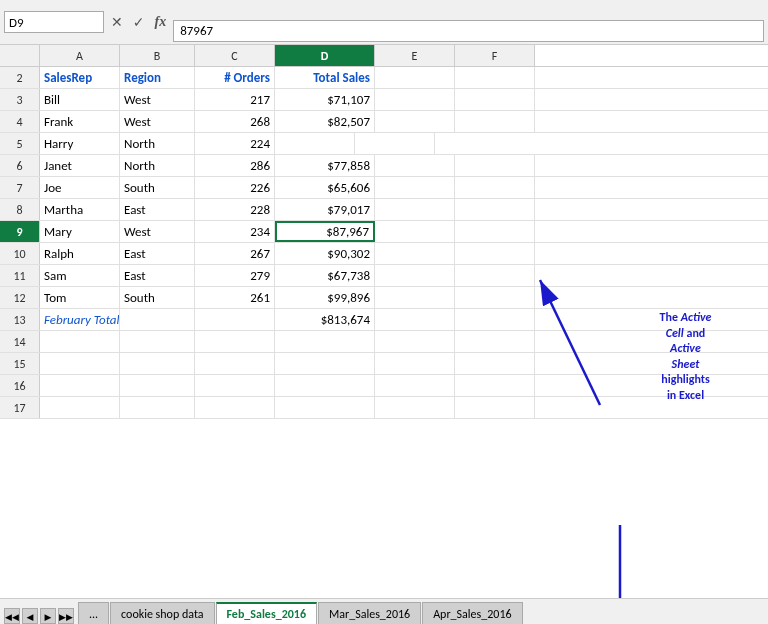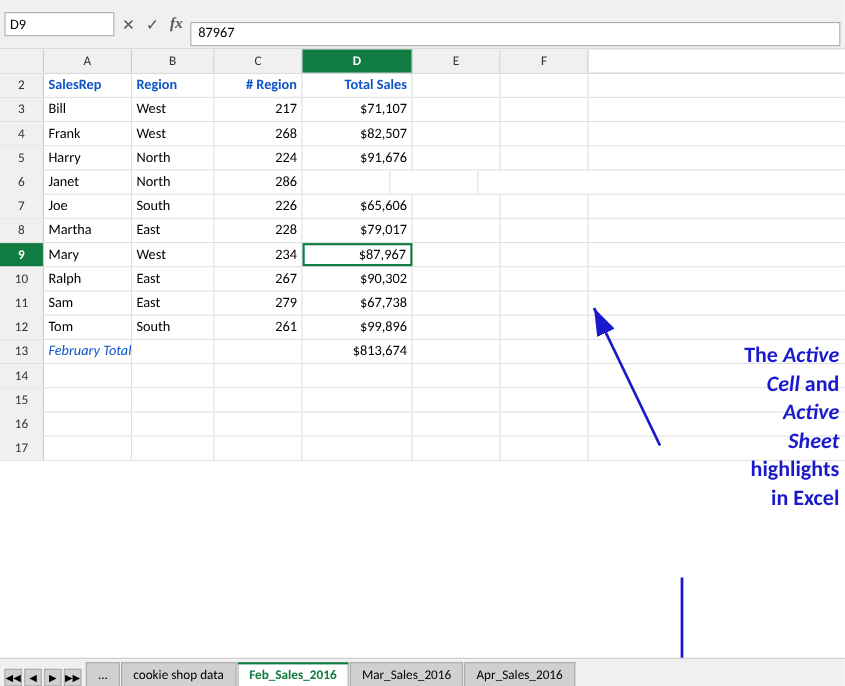--- a/index.html
+++ b/index.html
@@ -193,25 +193,25 @@
       font-weight: bold;
       z-index: 1;
     }
 
     
     .annotation {
       position: absolute;
       right: 10px;
       top: 300px;
       width: 160px;
-      font-size: 20px;
+      font-size: 12px;
       font-weight: bold;
       color: #1a1acc;
       line-height: 1.3;
-      text-align: right;
+      text-align: center;
     }
 
     
     .arrow-svg {
       position: absolute;
       top: 55px;
       left: 0;
       width: 768px;
       height: 570px;
       pointer-events: none;
@@ -239,21 +239,21 @@
     <div class="col-header col-C">C</div>
     <div class="col-header col-D active">D</div>
     <div class="col-header col-E">E</div>
     <div class="col-header col-F">F</div>
   </div>
 
   <div class="sheet-row">
     <div class="row-num">2</div>
     <div class="cell col-A bold-blue header-cell">SalesRep</div>
     <div class="cell col-B bold-blue header-cell">Region</div>
-    <div class="cell col-C bold-blue header-cell" style="justify-content:flex-end"># Region</div>
+    <div class="cell col-C bold-blue header-cell" style="justify-content:flex-end"># Orders</div>
     <div class="cell col-D bold-blue header-cell">Total Sales</div>
     <div class="cell col-E"></div>
     <div class="cell col-F"></div>
   </div>
 
   <div class="sheet-row">
     <div class="row-num">3</div>
     <div class="cell col-A">Bill</div>
     <div class="cell col-B">West</div>
     <div class="cell col-C">217</div>
@@ -270,30 +270,30 @@
     <div class="cell col-D">$82,507</div>
     <div class="cell col-E"></div>
     <div class="cell col-F"></div>
   </div>
 
   <div class="sheet-row">
     <div class="row-num">5</div>
     <div class="cell col-A">Harry</div>
     <div class="cell col-B">North</div>
     <div class="cell col-C">224</div>
-    <div class="cell col-D">$91,676</div>
     <div class="cell col-E"></div>
     <div class="cell col-F"></div>
   </div>
 
   <div class="sheet-row">
     <div class="row-num">6</div>
     <div class="cell col-A">Janet</div>
     <div class="cell col-B">North</div>
     <div class="cell col-C">286</div>
+    <div class="cell col-D">$77,858</div>
     <div class="cell col-E"></div>
     <div class="cell col-F"></div>
   </div>
 
   <div class="sheet-row">
     <div class="row-num">7</div>
     <div class="cell col-A">Joe</div>
     <div class="cell col-B">South</div>
     <div class="cell col-C">226</div>
     <div class="cell col-D">$65,606</div>

